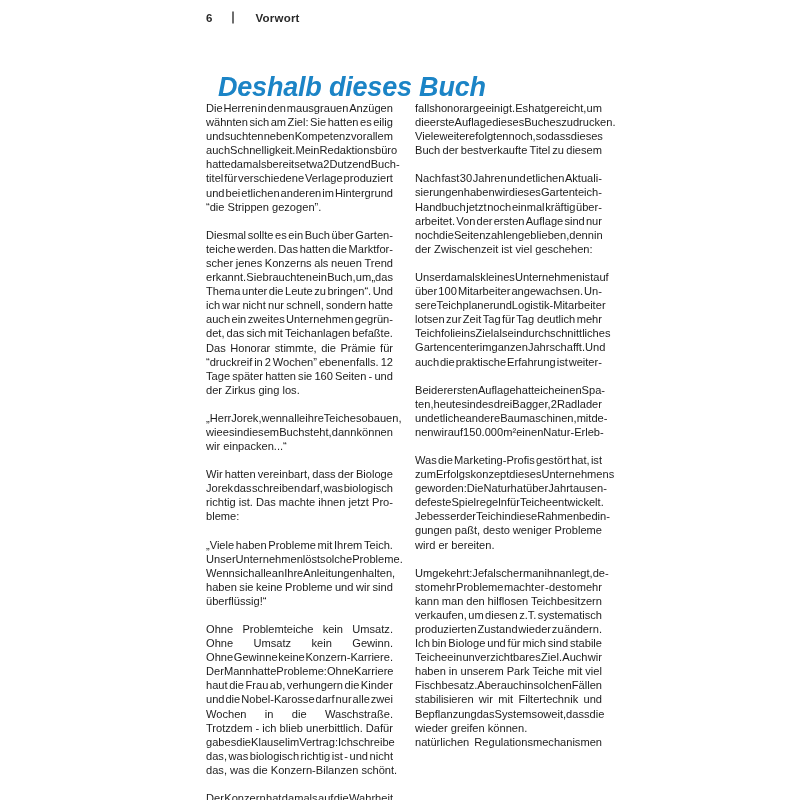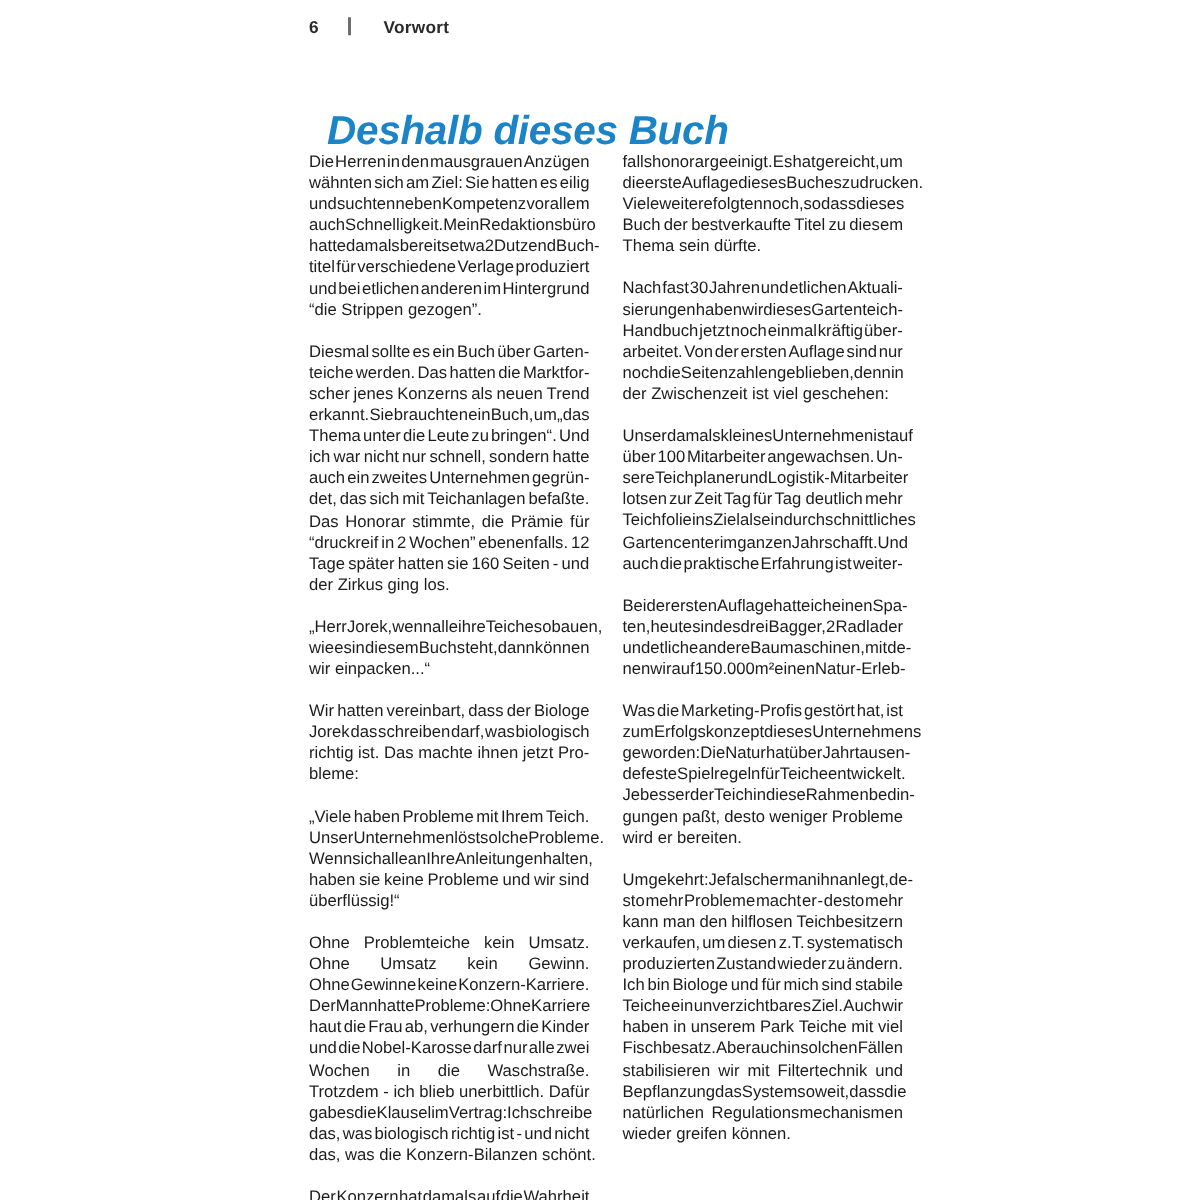--- a/index.html
+++ b/index.html
@@ -192,21 +192,20 @@
         <p class="para gap-before">
           <span class="line j"><span>Der</span><span>Konzern</span><span>hat</span><span>damals</span><span>auf</span><span>die</span><span>Wahrheit</span></span>
         </p>
       </div>
     <div class="col">
         <p class="para">
           <span class="line j"><span>fallshonorar</span><span>geeinigt.</span><span>Es</span><span>hat</span><span>gereicht,</span><span>um</span></span>
           <span class="line j"><span>die</span><span>erste</span><span>Auflage</span><span>dieses</span><span>Buches</span><span>zu</span><span>drucken.</span></span>
           <span class="line j"><span>Viele</span><span>weitere</span><span>folgten</span><span>noch,</span><span>so</span><span>dass</span><span>dieses</span></span>
           <span class="line j"><span>Buch</span><span>der</span><span>bestverkaufte</span><span>Titel</span><span>zu</span><span>diesem</span></span>
-          <span class="line">Thema sein dürfte.</span>
         </p>
         <p class="para gap-before">
           <span class="line j"><span>Nach</span><span>fast</span><span>30</span><span>Jahren</span><span>und</span><span>etlichen</span><span>Aktuali-</span></span>
           <span class="line j"><span>sierungen</span><span>haben</span><span>wir</span><span>dieses</span><span>Gartenteich-</span></span>
           <span class="line j"><span>Handbuch</span><span>jetzt</span><span>noch</span><span>einmal</span><span>kräftig</span><span>über-</span></span>
           <span class="line j"><span>arbeitet.</span><span>Von</span><span>der</span><span>ersten</span><span>Auflage</span><span>sind</span><span>nur</span></span>
           <span class="line j"><span>noch</span><span>die</span><span>Seitenzahlen</span><span>geblieben,</span><span>denn</span><span>in</span></span>
           <span class="line">der Zwischenzeit ist viel geschehen:</span>
         </p>
         <p class="para gap-before">
@@ -242,19 +241,19 @@
           <span class="line j"><span>sto</span><span>mehr</span><span>Probleme</span><span>macht</span><span>er</span><span>-</span><span>desto</span><span>mehr</span></span>
           <span class="line j"><span>kann</span><span>man</span><span>den</span><span>hilflosen</span><span>Teichbesitzern</span></span>
           <span class="line j"><span>verkaufen,</span><span>um</span><span>diesen</span><span>z.T.</span><span>systematisch</span></span>
           <span class="line j"><span>produzierten</span><span>Zustand</span><span>wieder</span><span>zu</span><span>ändern.</span></span>
           <span class="line j"><span>Ich</span><span>bin</span><span>Biologe</span><span>und</span><span>für</span><span>mich</span><span>sind</span><span>stabile</span></span>
           <span class="line j"><span>Teiche</span><span>ein</span><span>unverzichtbares</span><span>Ziel.</span><span>Auch</span><span>wir</span></span>
           <span class="line j"><span>haben</span><span>in</span><span>unserem</span><span>Park</span><span>Teiche</span><span>mit</span><span>viel</span></span>
           <span class="line j"><span>Fischbesatz.</span><span>Aber</span><span>auch</span><span>in</span><span>solchen</span><span>Fällen</span></span>
           <span class="line j"><span>stabilisieren</span><span>wir</span><span>mit</span><span>Filtertechnik</span><span>und</span></span>
           <span class="line j"><span>Bepflanzung</span><span>das</span><span>System</span><span>so</span><span>weit,</span><span>dass</span><span>die</span></span>
+          <span class="line">wieder greifen können.</span>
           <span class="line j"><span>natürlichen</span><span>Regulationsmechanismen</span></span>
-          <span class="line">wieder greifen können.</span>
         </p>
       </div>
   </div>
 
 </div>
 
 </body></html>

